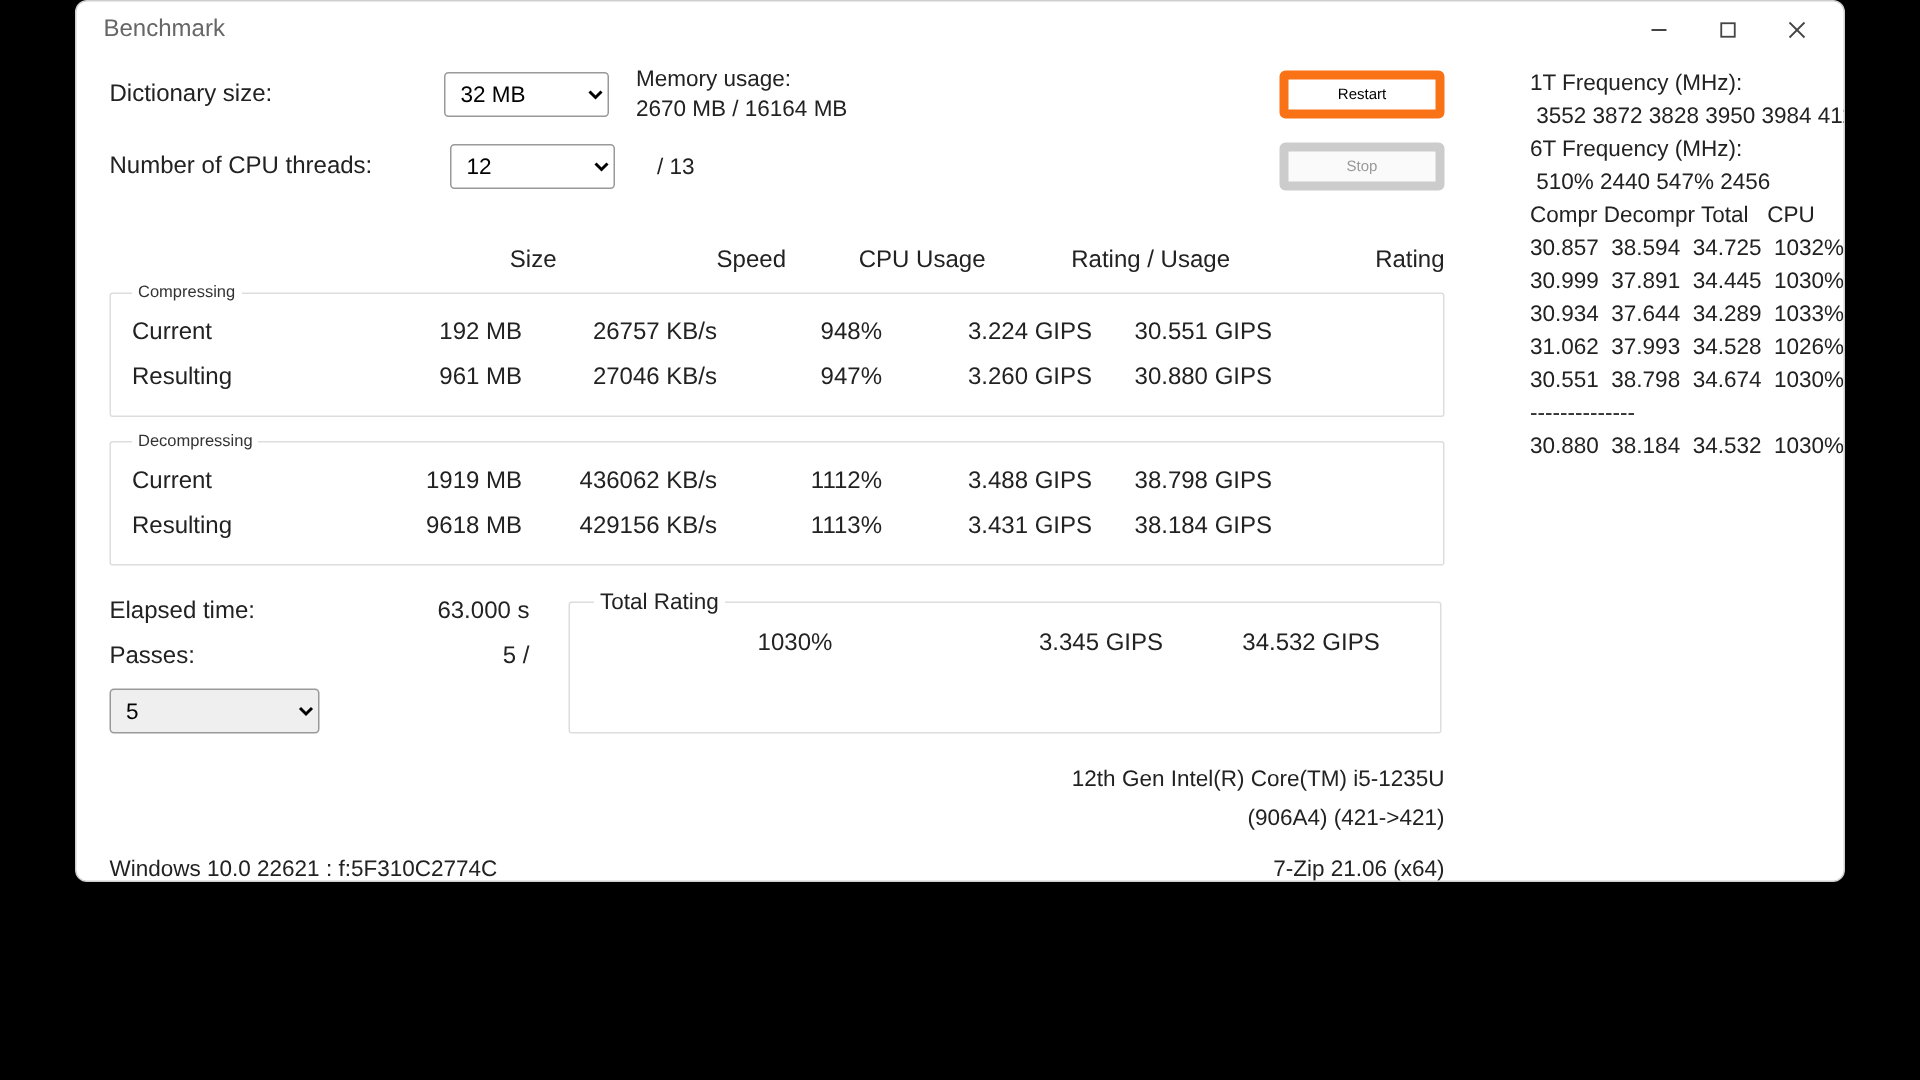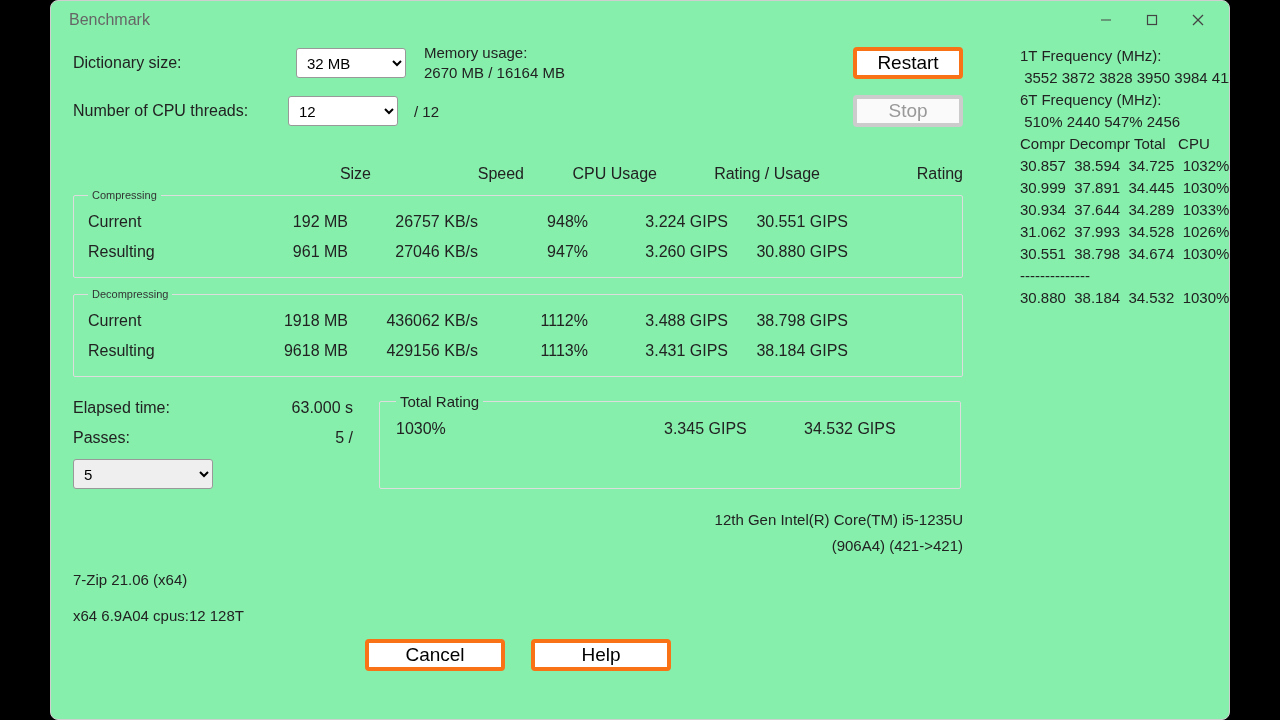--- a/index.html
+++ b/index.html
@@ -1,45 +1,45 @@
 <!DOCTYPE html>
 <html><head>
 <meta charset="utf-8">
 <style>
   * { box-sizing: border-box; }
   html, body { margin:0; padding:0; width:1280px; height:720px; background:#000; font-family:"Segoe UI",Arial,sans-serif; font-size:15px; color:#222; }
-  .window { position:absolute; left:50px; top:0; width:1180px; height:720px; background:#86efac; border:1px solid #cfcfcf; border-radius:8px; overflow:hidden; }
+  .window { position:absolute; left:50px; top:0; width:1180px; height:588px; background:#ffffff; border:1px solid #cfcfcf; border-radius:8px; overflow:hidden; }
   .titlebar { height:38px; display:flex; align-items:center; padding:0 8px 0 18px; color:#666; font-size:16px; }
   .titlebar .caps { margin-left:auto; display:flex; gap:0; }
   .cap { width:46px; height:38px; display:flex; align-items:center; justify-content:center; color:#555; }
   .cap svg { width:14px; height:14px; stroke:#444; stroke-width:1.2; fill:none; }
   .body { display:flex; padding:0 22px 12px 22px; gap:14px; }
   .main { flex:1; }
   .log  { width:320px; line-height:22px; font-size:15px; padding-top:6px; white-space:pre;margin-left:43px; }
   .row1 { display:grid; grid-template-columns:215px 120px 1fr 110px; align-items:center; column-gap:8px; height:48px; }
-  .row2 { display:grid; grid-template-columns:215px 120px 1fr 110px; align-items:center; column-gap:0; height:48px; }
+  .row2 { display:grid; grid-template-columns:215px 120px 1fr 110px; align-items:center; column-gap:12px; height:48px; }
   .label { font-size:16px; }
   select.dd { width:110px; height:30px; border:1px solid #999; border-radius:3px; padding:0 6px; font-size:15px; background:#fff; }
   .mem { font-size:15px; line-height:20px; }
-  button.win { height:32px; min-width:100px; border:4px solid #f97316; border-radius:4px; background:#fff; font-size:19px; }
+  button.win { height:32px; min-width:100px; border:6px solid #f97316; border-radius:4px; background:#fff; font-size:10px; }
   button.win.disabled { color:#999; border-color:#ccc; background:#fafafa; }
   .tbl { margin-top:18px; }
   .hdr { display:grid; grid-template-columns:175px 100px 130px 110px 140px 120px; text-align:right; font-size:16px; height:30px; align-items:end;gap:23px; }
   .hdr .c1 { text-align:left; }
   fieldset.grp { border:1px solid #ddd; border-radius:2px; margin:6px 0 10px 0; padding:6px 10px 10px 14px; }
   fieldset.grp legend { padding:0 4px; font-size:11px; color:#333; }
   .drow { display:grid; grid-template-columns:160px 100px 130px 110px 140px 120px; text-align:right; height:30px; align-items:center; font-size:16px; }
   .drow .c1 { text-align:left; }
   .bottom { display:flex; margin-top:16px; gap:24px; }
   .elapsed { width:280px; }
   .kv { display:flex; justify-content:space-between; height:30px; align-items:center; font-size:16px; }
   select.passes { width:140px; height:30px; border:1px solid #999; border-radius:3px; padding:0 6px; font-size:15px; margin-top:6px; }
   fieldset.total { border:1px solid #ddd; border-radius:2px; padding:10px 16px; flex:1; }
   fieldset.total legend { padding:0 4px; }
-  .trow { display:grid; grid-template-columns:1fr 140px 140px; text-align:left; font-size:16px; }
+  .trow { display:grid; grid-template-columns:1fr 140px 140px; text-align:center; font-size:16px; }
   .foot { margin-top:18px; font-size:15px; line-height:26px; }
   .foot-top { display:flex; justify-content:flex-end;margin-top:18px; }
   .foot-top .cpu { text-align:right; }
   .foot-mid { display:flex; justify-content:space-between; margin-top:8px; }
   .actions { display:flex; justify-content:center; gap:26px; margin-top:10px; }
   .actions button { width:140px; }
 </style>
 </head>
 <body>
 
@@ -73,21 +73,21 @@
         <select class="dd"><option>32 MB</option></select>
         <div class="mem">
           <div>Memory usage:</div>
           <div>2670 MB / 16164 MB</div>
         </div>
         <button class="win">Restart</button>
       </div>
       <div class="row2">
         <span class="label">Number of CPU threads:</span>
         <select class="dd"><option>12</option></select>
-        <span style="padding-left:6px;">/ 12</span>
+        <span style="padding-left:6px;">/ 13</span>
         <button class="win disabled">Stop</button>
       </div>
 
       <div class="tbl">
         <div class="hdr">
           <span class="c1"></span>
           <span>Size</span>
           <span>Speed</span>
           <span>CPU Usage</span>
           <span>Rating / Usage</span>
@@ -111,21 +111,21 @@
             <span>947%</span>
             <span>3.260 GIPS</span>
             <span>30.880 GIPS</span>
           </div>
         </fieldset>
 
         <fieldset class="grp">
           <legend>Decompressing</legend>
           <div class="drow">
             <span class="c1">Current</span>
-            <span>1918 MB</span>
+            <span>1919 MB</span>
             <span>436062 KB/s</span>
             <span>1112%</span>
             <span>3.488 GIPS</span>
             <span>38.798 GIPS</span>
           </div>
           <div class="drow">
             <span class="c1">Resulting</span>
             <span>9618 MB</span>
             <span>429156 KB/s</span>
             <span>1113%</span>
@@ -155,20 +155,21 @@
             <span>34.532 GIPS</span>
           </div>
         </fieldset>
       </div>
 
       <div class="foot">
         <div class="foot-top">
             <div class="cpu"><span>12th Gen Intel(R) Core(TM) i5-1235U</span><br><span>(906A4) (421-&gt;421)</span></div>
           </div>
         <div class="foot-mid">
+          <span>Windows 10.0 22621 : f:5F310C2774C</span>
           <span>7-Zip 21.06 (x64)</span>
         </div>
         <div style="margin-top:10px;">x64 6.9A04 cpus:12 128T</div>
         <div class="actions">
           <button class="win">Cancel</button>
           <button class="win">Help</button>
         </div>
       </div>
     </div>
 

